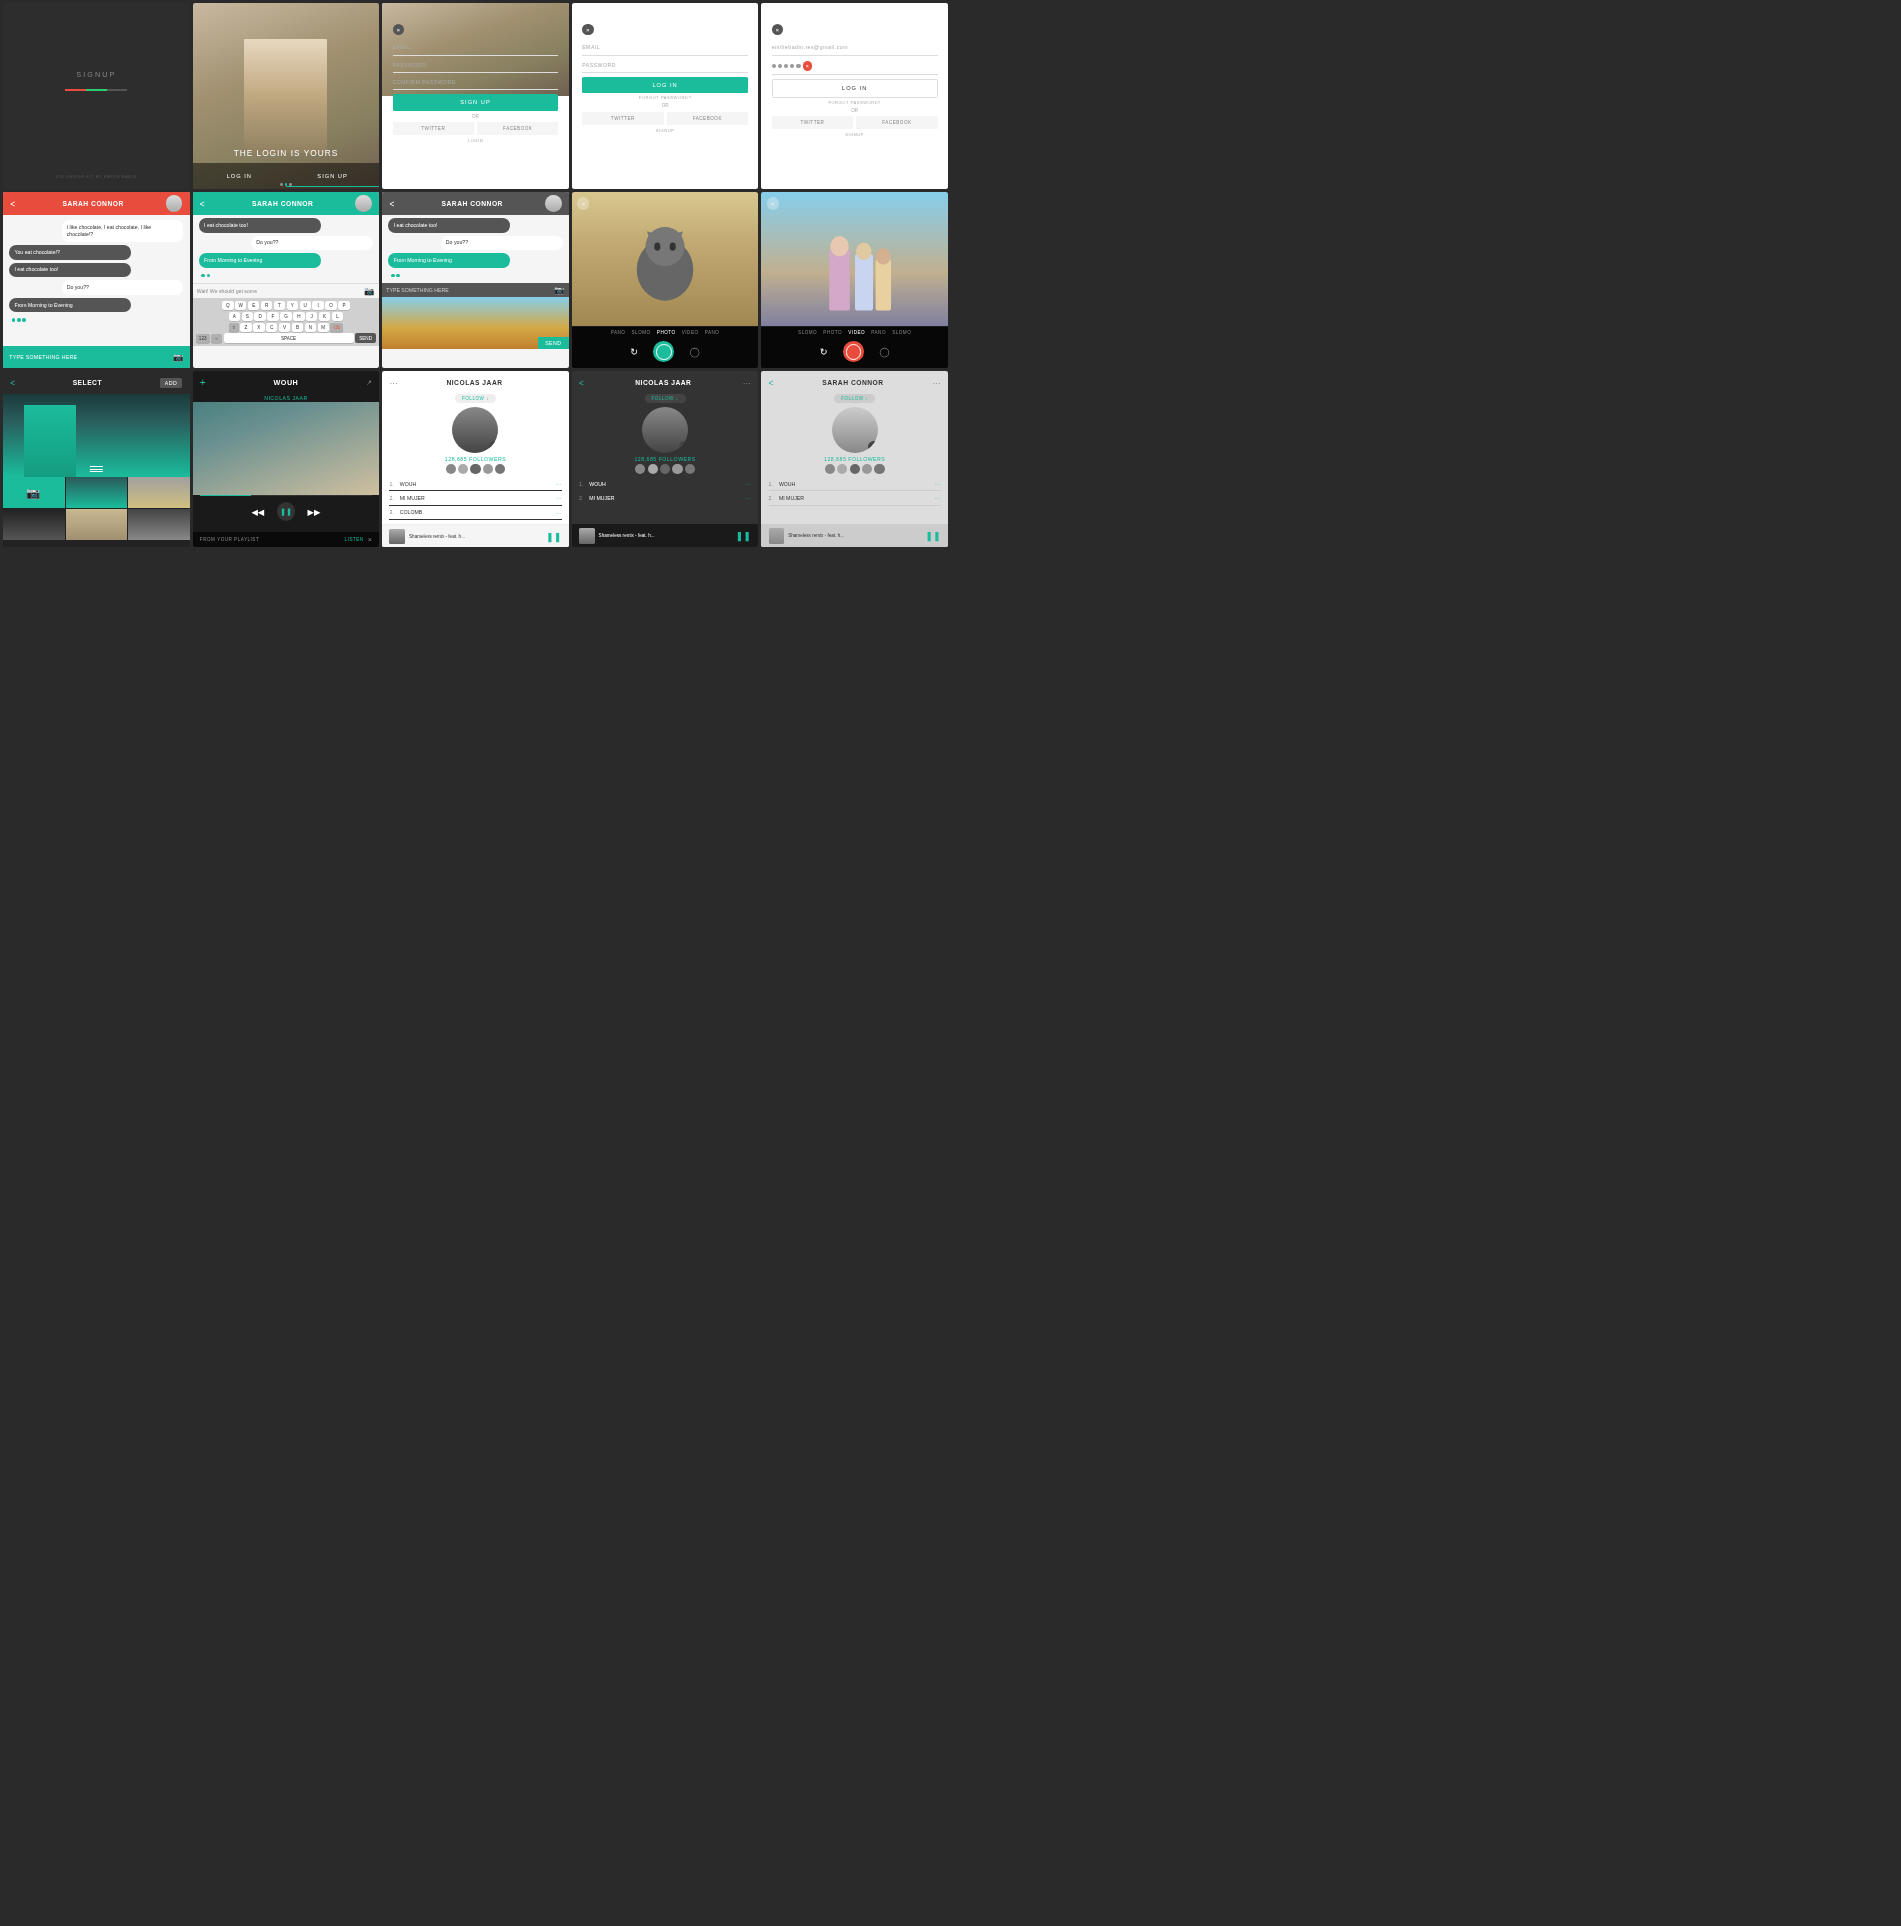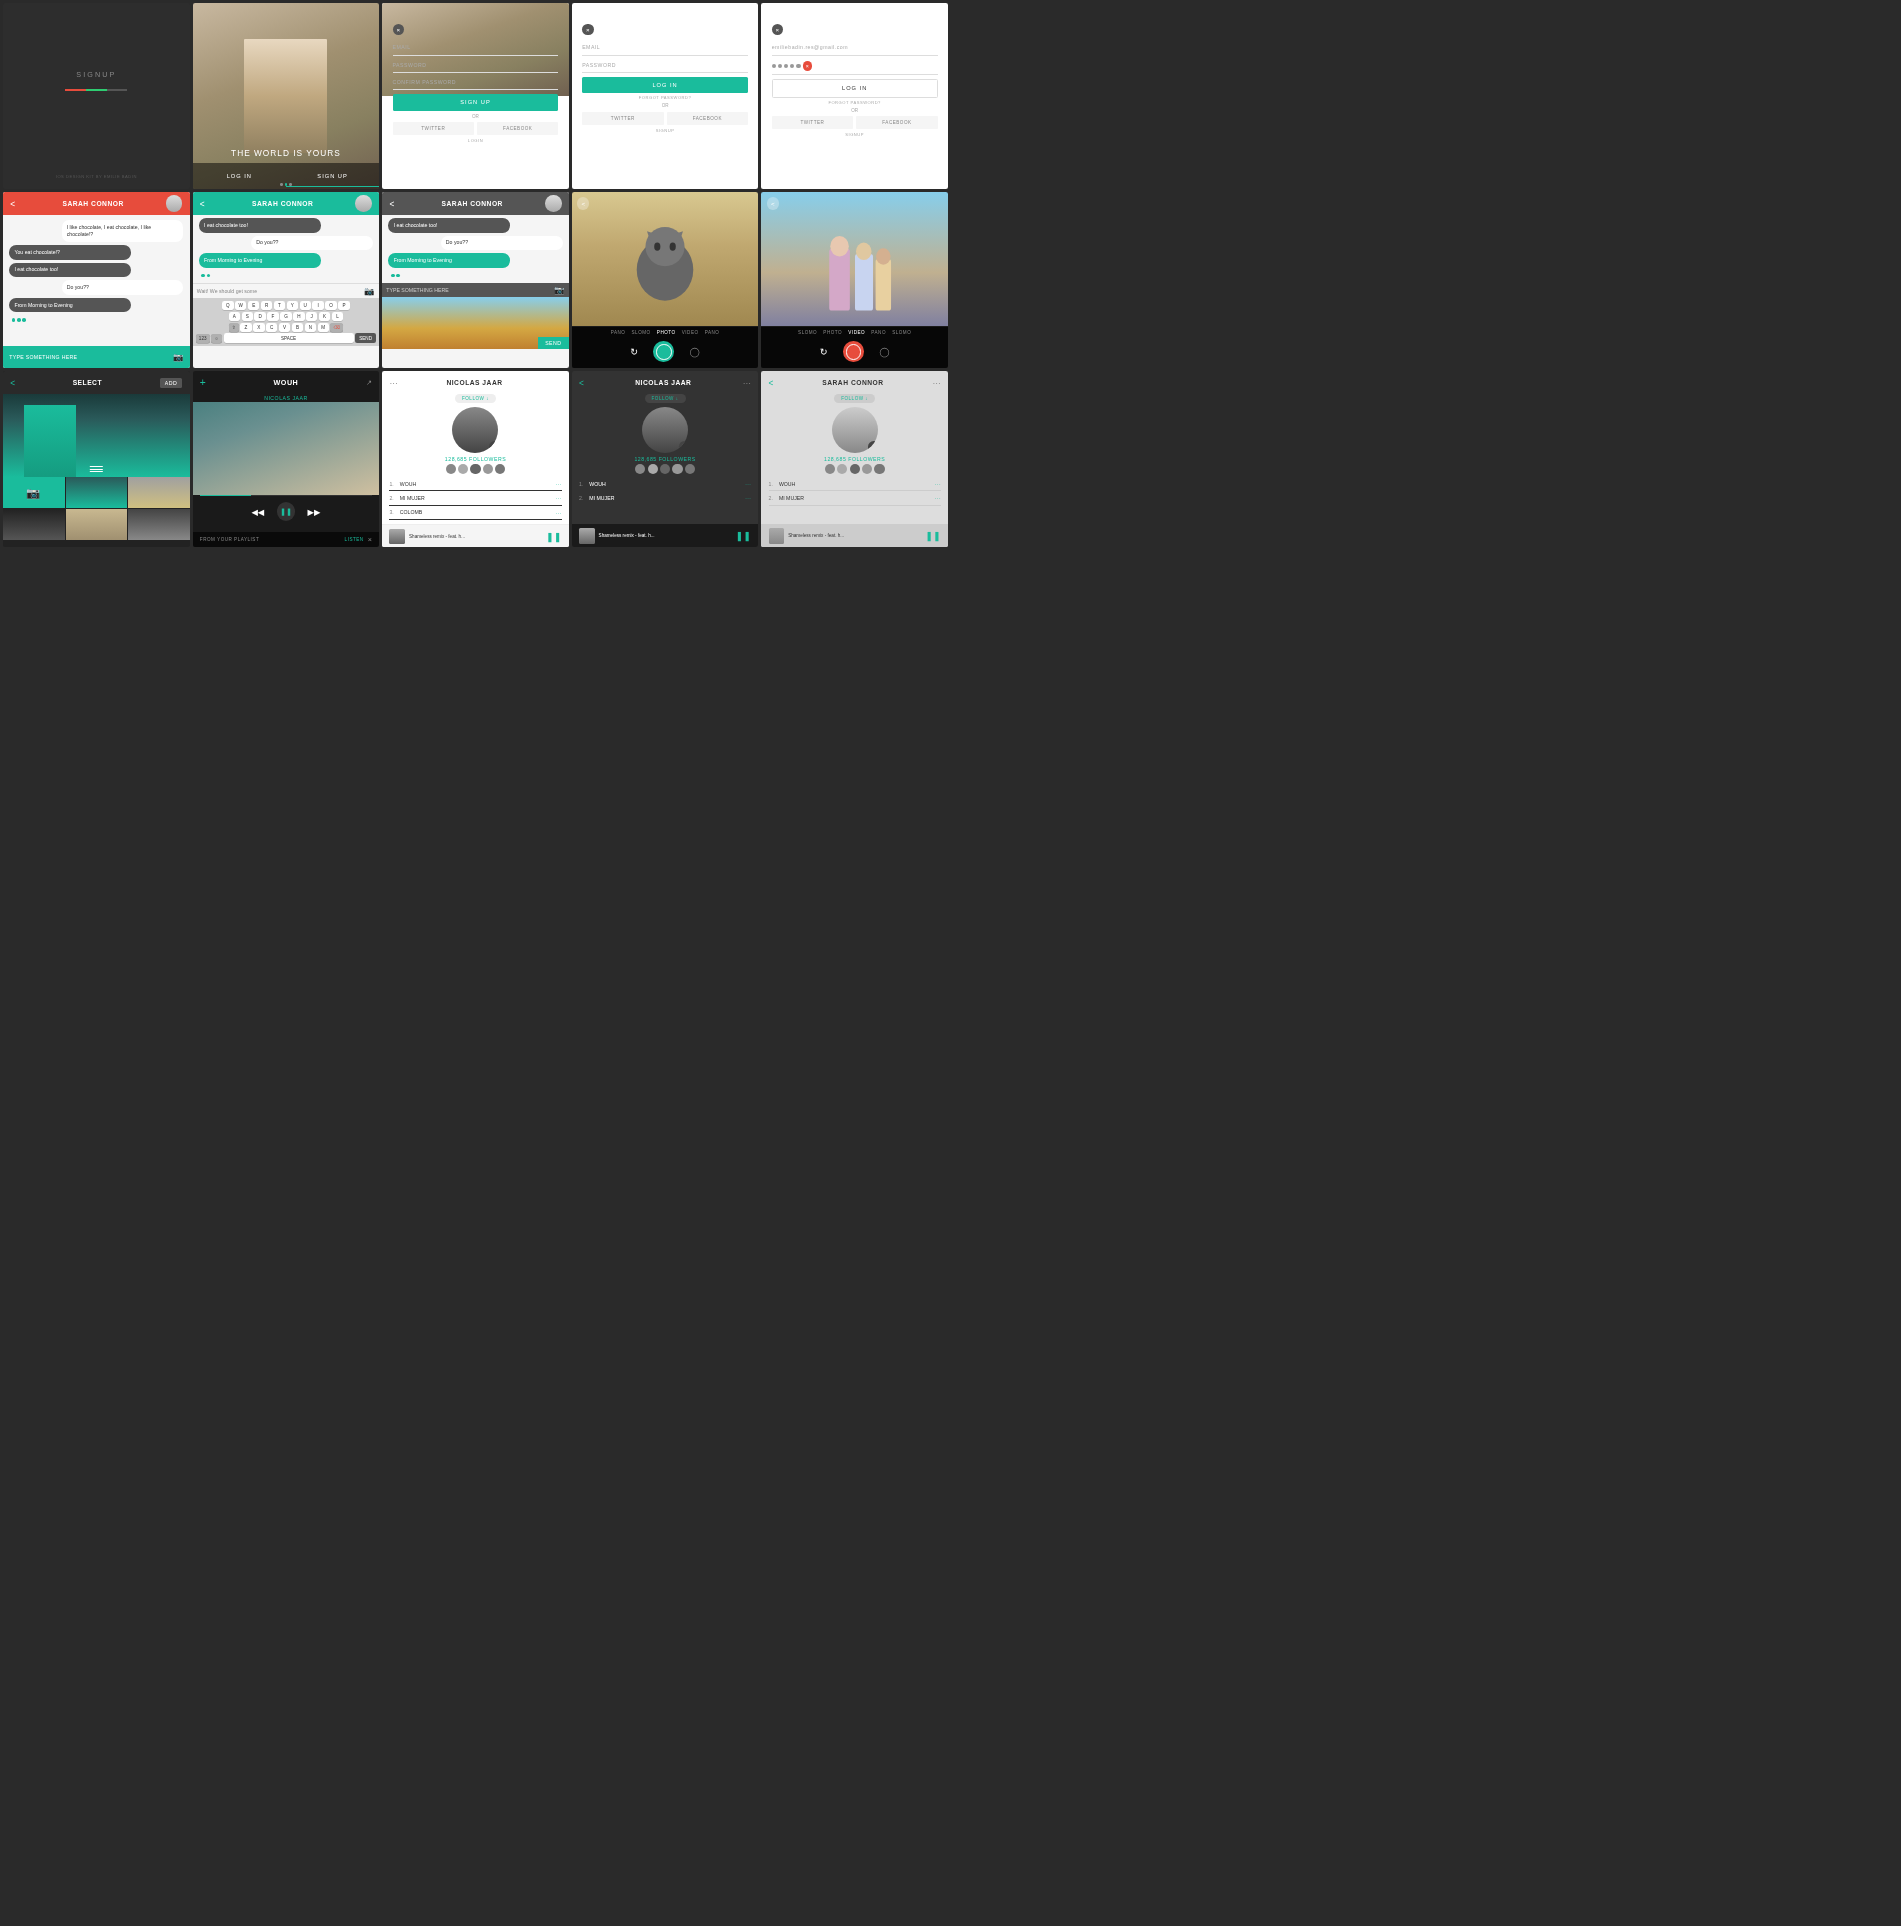--- a/index.html
+++ b/index.html
@@ -668,21 +668,21 @@
       <div class="gravity-bar-green"></div>
       <div class="gravity-bar-gray"></div>
     </div>
     <span class="gravity-credit">IOS DESIGN KIT BY EMILIE BADIN</span>
   </div>
 
   <div class="screen screen-photo-login">
     <div class="bg">
       <div class="photo-figure"></div>
     </div>
-    <div class="photo-caption">THE WORLD IS YOURS</div>
+    <div class="photo-caption">THE LOGIN IS YOURS</div>
     <div class="login-bottom-bar">
       <div class="login-bottom-btn">LOG IN</div>
       <div class="login-bottom-btn active">SIGN UP</div>
     </div>
     <div class="indicator-dot">
       <div class="ind-dot"></div>
       <div class="ind-dot active"></div>
       <div class="ind-dot"></div>
     </div>
   </div>

